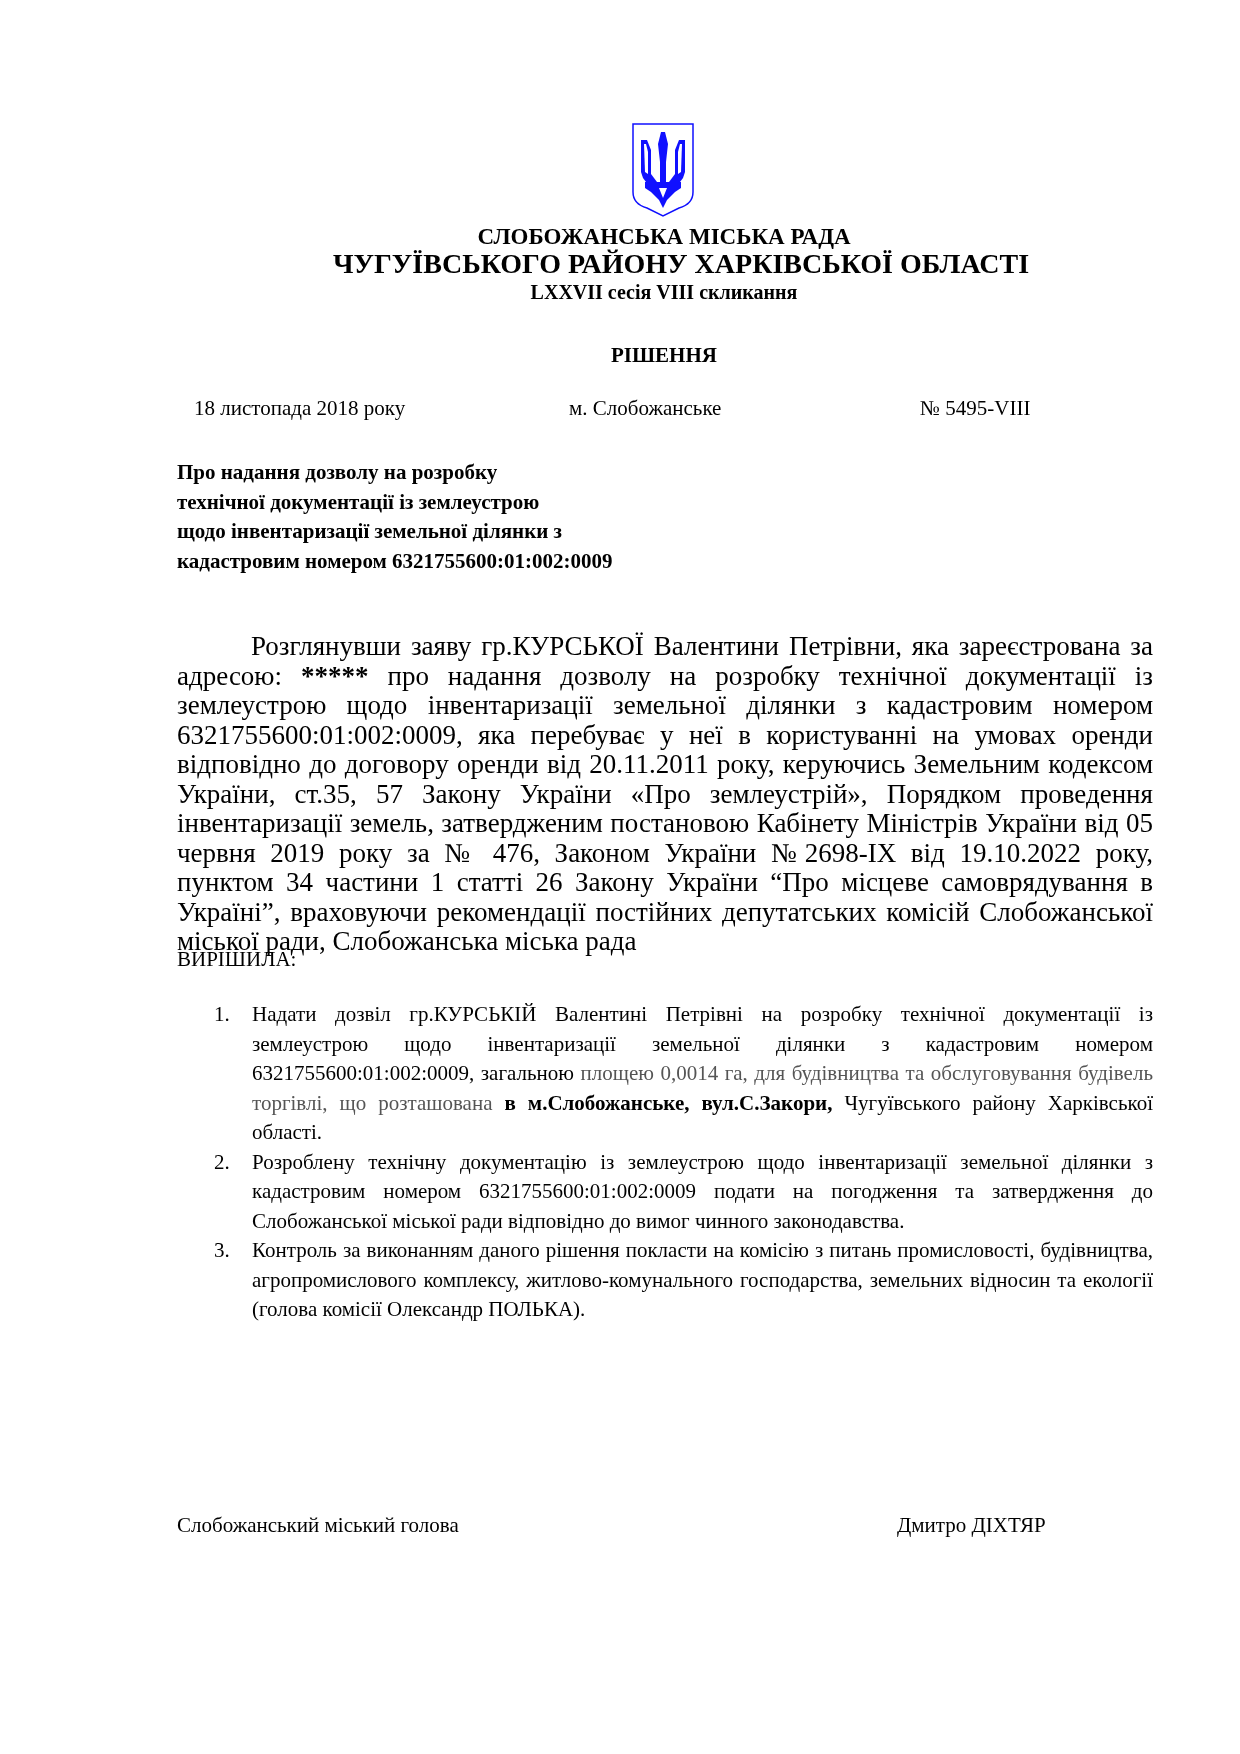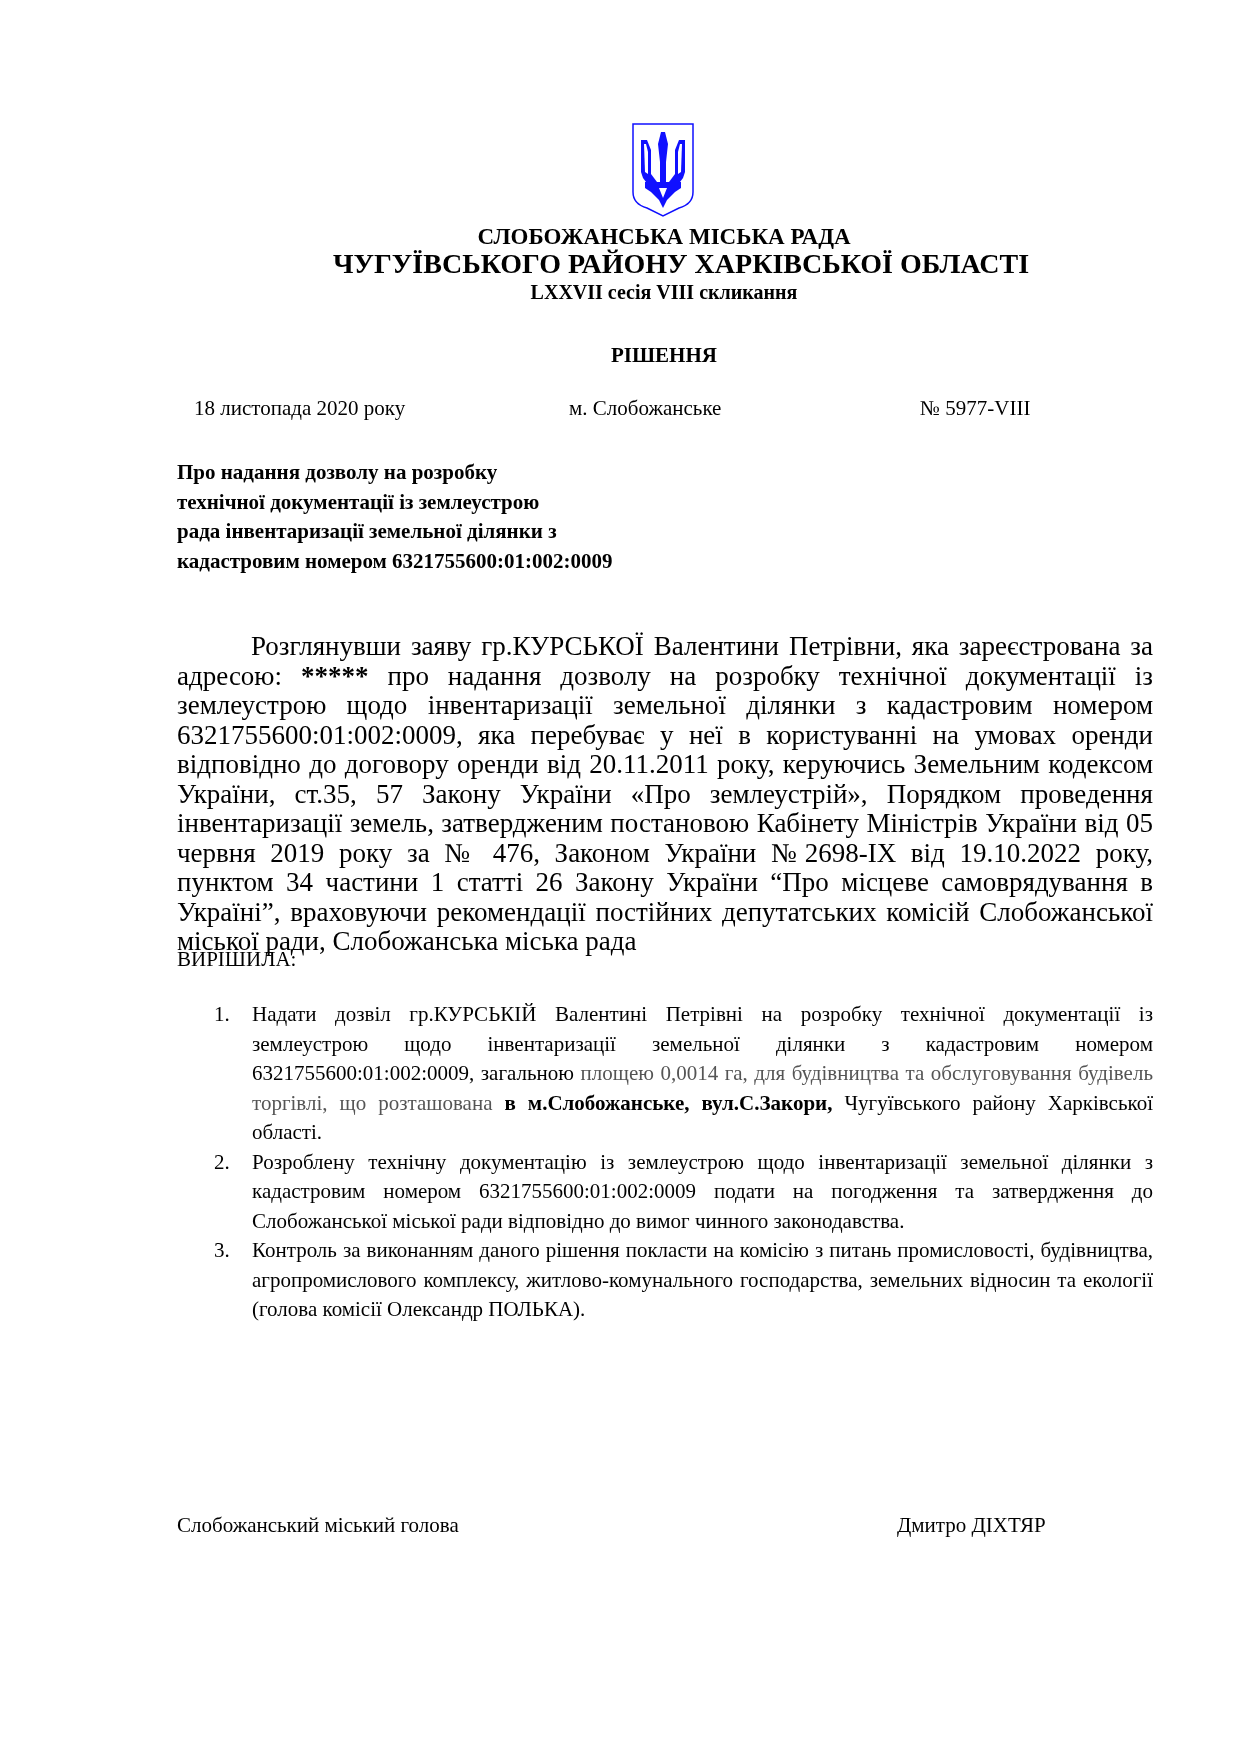--- a/index.html
+++ b/index.html
@@ -41,28 +41,28 @@
     <path d="M28 66 L36 66 L32 76 Z"></path>
   </g>
 </svg>
 
 <div class="hdr h1">СЛОБОЖАНСЬКА МІСЬКА РАДА</div>
 <div class="hdr h2">ЧУГУЇВСЬКОГО РАЙОНУ ХАРКІВСЬКОЇ ОБЛАСТІ</div>
 <div class="hdr h3">LXXVII сесія VIII скликання</div>
 
 <div class="hdr title">РІШЕННЯ</div>
 
-<div class="meta" style="left:194px">18 листопада  2020 року</div>
+<div class="meta" style="left:194px">18 листопада  2018 року</div>
 <div class="meta" style="left:569px">м. Слобожанське</div>
-<div class="meta" style="left:920px">№ 5977-VIII</div>
+<div class="meta" style="left:920px">№ 5495-VIII</div>
 
 <div class="subject">
   <div>Про надання дозволу на розробку</div>
   <div>технічної документації із землеустрою</div>
-  <div>рада інвентаризації земельної ділянки з</div>
+  <div>щодо інвентаризації земельної ділянки з</div>
   <div>кадастровим номером 6321755600:01:002:0009</div>
 </div>
 
 <div class="para intro"><span>Розглянувши заяву гр.КУРСЬКОЇ Валентини Петрівни, яка зареєстрована за адресою: </span><span class="b">*****</span><span> про надання дозволу на розробку технічної документації із землеустрою щодо інвентаризації земельної ділянки з кадастровим номером 6321755600:01:002:0009, яка перебуває у неї в користуванні на умовах оренди відповідно до договору оренди від 20.11.2011 року, керуючись Земельним кодексом України, ст.35, 57 Закону України «Про землеустрій», Порядком проведення інвентаризації земель, затвердженим постановою Кабінету Міністрів України від 05 червня 2019 року за № 476, Законом України №2698-IX від 19.10.2022 року, пунктом 34 частини 1 статті 26 Закону України “Про місцеве самоврядування в Україні”, враховуючи рекомендації постійних депутатських комісій Слобожанської міської ради, Слобожанська міська рада</span></div>
 
 <div class="decided">ВИРІШИЛА:</div>
 
 <div class="items">
   <div class="item">
     <span class="num">1.</span>

